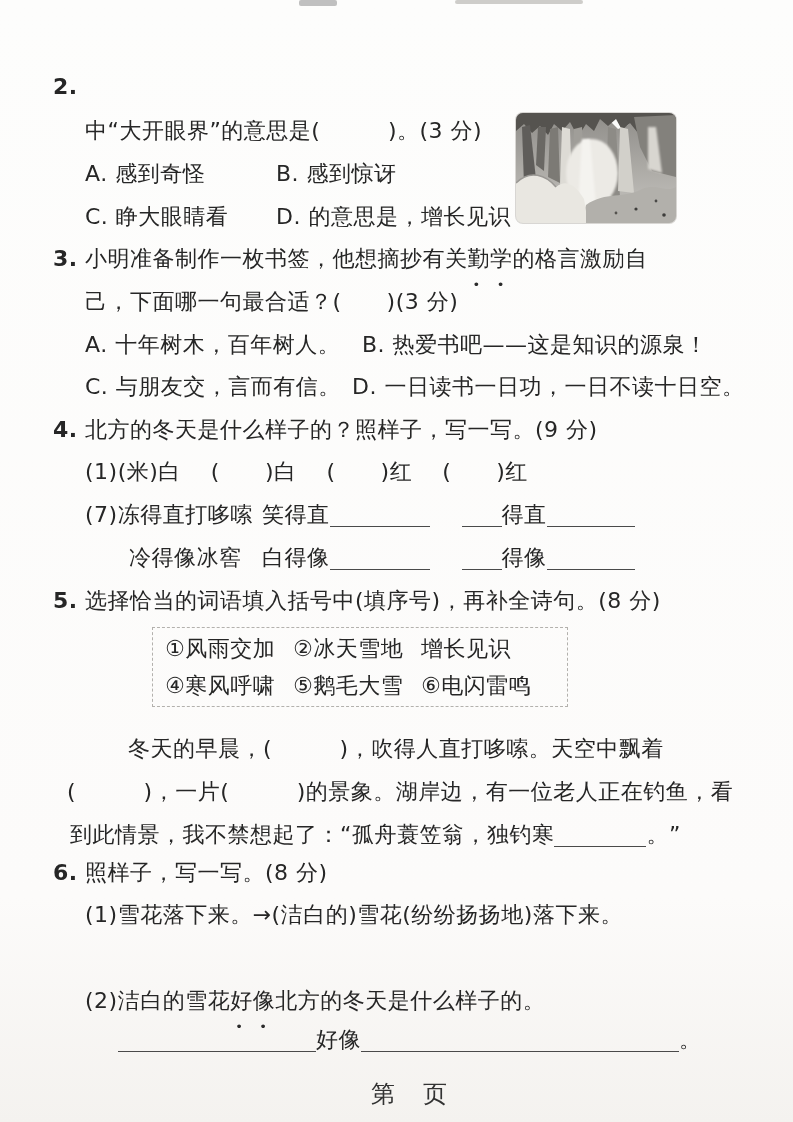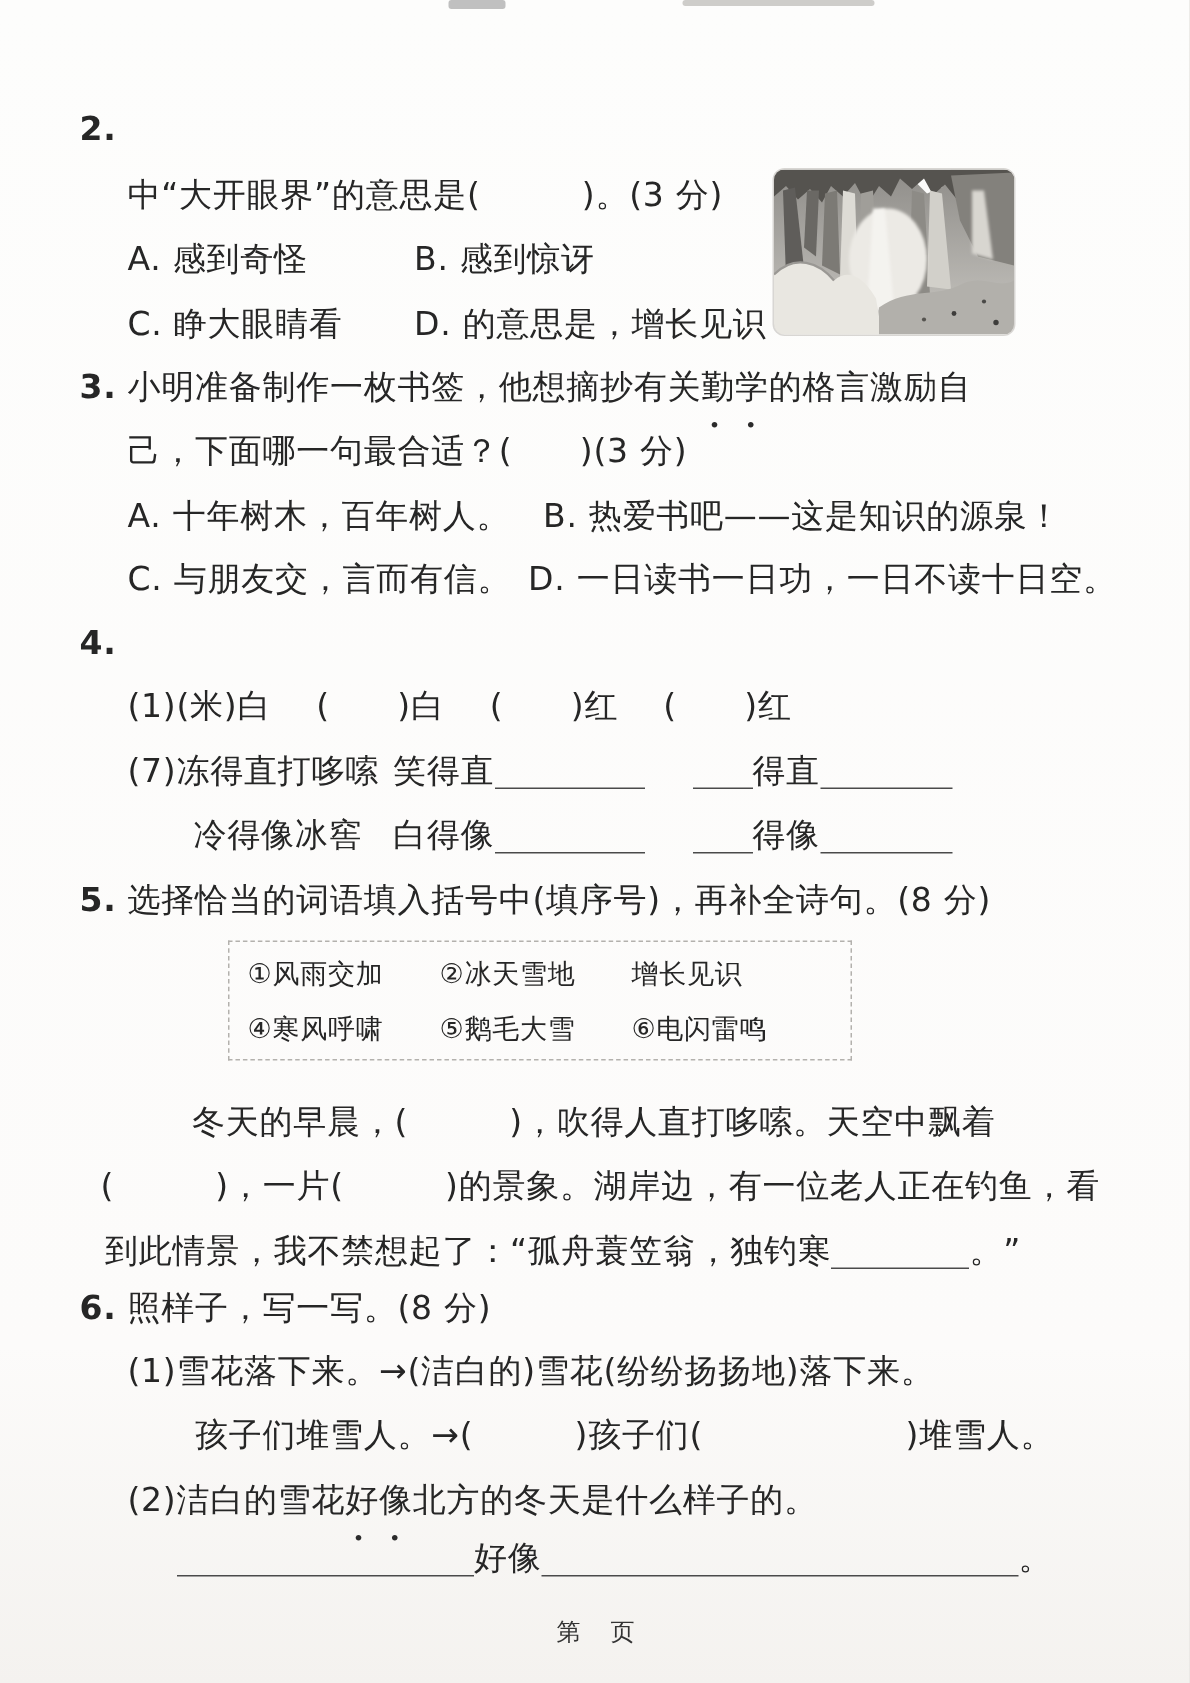--- a/index.html
+++ b/index.html
@@ -42,33 +42,33 @@
     left:152px;top:627px;
     width:416px;height:80px;
     border:1px dashed #b3b1ad;
     box-sizing:border-box;
     display:grid;
     grid-template-columns:1.05fr 1.05fr 1.1fr;
     grid-template-rows:1fr 1fr;
     align-items:center;
     padding:2px 12px;
   }
-  .wordbank span{font-size:18px;letter-spacing:0.5px;white-space:pre;}
+  .wordbank span{font-size:22px;letter-spacing:0.5px;white-space:pre;}
   .photo{
     position:absolute;
     left:516px;top:113px;
     width:160px;height:110px;
     border-radius:7px;
     overflow:hidden;
     box-shadow:0 0 0 1px #d8d6d3;
   }
   .footer{
     position:absolute;
     left:371px;top:1078px;
-    font-size:16px;
+    font-size:24px;
     letter-spacing:2px;
     color:#333;
     white-space:pre;
   }
   .artifact{position:absolute;border-radius:2px;}
   .artifact.a1{left:299px;top:0;width:38px;height:6px;background:#8e8e8e;opacity:.55;}
   .artifact.a2{left:455px;top:0;width:128px;height:4px;background:#c2c0bd;opacity:.8;}
 </style>
 </head>
 <body>
@@ -122,20 +122,21 @@
 
   <div class="row qnum" style="left:53px;top:245px">3.</div>
   <div class="row" style="left:85px;top:245px"><span>小明准备制作一枚书签，他想摘抄有关</span><span class="em" data-dots="••">勤学</span><span>的格言激励自</span></div>
   <div class="row" style="left:85px;top:288px">己，下面哪一句最合适？(　　)(3 分)</div>
   <div class="row" style="left:85px;top:331px">A. 十年树木，百年树人。</div>
   <div class="row" style="left:362px;top:331px">B. 热爱书吧——这是知识的源泉！</div>
   <div class="row" style="left:85px;top:373px">C. 与朋友交，言而有信。</div>
   <div class="row" style="left:352px;top:373px">D. 一日读书一日功，一日不读十日空。</div>
 
   <div class="row qnum" style="left:53px;top:416px">4.</div>
+  <div class="row" style="left:85px;top:416px">北方的冬天是什么样子的？照样子，写一写。(9 分)</div>
   <div class="row" style="left:85px;top:458px">(1)(米)白　 (　　)白　 (　　)红　 (　　)红</div>
   <div class="row" style="left:85px;top:501px">(7)冻得直打哆嗦</div>
   <div class="row" style="left:262px;top:501px"><span>笑得直</span><span class="blank" style="width:100px"></span><span class="gap" style="width:32px"></span><span class="blank" style="width:40px"></span><span>得直</span><span class="blank" style="width:88px"></span></div>
   <div class="row" style="left:129px;top:544px">冷得像冰窖</div>
   <div class="row" style="left:262px;top:544px"><span>白得像</span><span class="blank" style="width:100px"></span><span class="gap" style="width:32px"></span><span class="blank" style="width:40px"></span><span>得像</span><span class="blank" style="width:88px"></span></div>
 
   <div class="row qnum" style="left:53px;top:587px">5.</div>
   <div class="row" style="left:85px;top:587px">选择恰当的词语填入括号中(填序号)，再补全诗句。(8 分)</div>
 
   <div class="wordbank">
@@ -147,19 +148,18 @@
     <span>⑥电闪雷鸣</span>
   </div>
 
   <div class="row" style="left:128px;top:735px">冬天的早晨，(　　　)，吹得人直打哆嗦。天空中飘着</div>
   <div class="row" style="left:67px;top:778px">(　　　)，一片(　　　)的景象。湖岸边，有一位老人正在钓鱼，看</div>
   <div class="row" style="left:70px;top:821px"><span>到此情景，我不禁想起了：“孤舟蓑笠翁，独钓寒</span><span class="blank" style="width:92px"></span><span>。”</span></div>
 
   <div class="row qnum" style="left:53px;top:859px">6.</div>
   <div class="row" style="left:85px;top:859px">照样子，写一写。(8 分)</div>
   <div class="row" style="left:85px;top:901px">(1)雪花落下来。→(洁白的)雪花(纷纷扬扬地)落下来。</div>
-  <div class="row" style="left:130px;top:944px">孩子们堆雪人。→(　　　)孩子们(　　　　　　)堆雪人。</div>
   <div class="row" style="left:85px;top:987px"><span>(2)洁白的雪花</span><span class="em" data-dots="••">好像</span><span>北方的冬天是什么样子的。</span></div>
   <div class="row" style="left:118px;top:1026px"><span class="blank" style="width:198px"></span><span>好像</span><span class="blank" style="width:318px"></span><span>。</span></div>
 
   <div class="footer">第　页</div>
 
 </div>
 
 </body></html>

